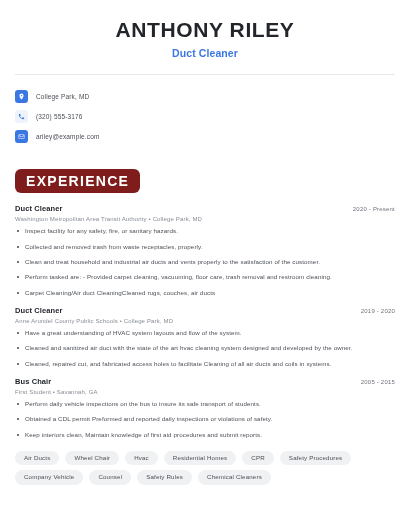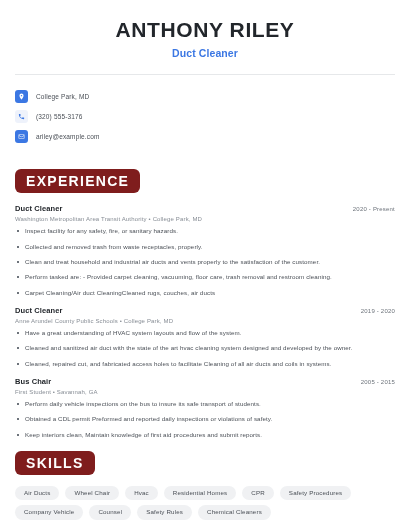--- a/index.html
+++ b/index.html
@@ -252,21 +252,20 @@
           <li>Perform daily vehicle inspections on the bus to insure its safe transport of students.</li>
           <li>Obtained a CDL permit Preformed and reported daily inspections or violations of safety.</li>
           <li>Keep interiors clean, Maintain knowledge of first aid procedures and submit reports.</li>
         </ul>
       </div>
 
     </div>
   </div>
 
   <div class="section" style="margin-top:12px;">
-    <span class="section-badge">SKILLS</span>
 
     <div class="skills-wrap">
       <div class="skills-list">
         <span class="skill-pill">Air Ducts</span>
         <span class="skill-pill">Wheel Chair</span>
         <span class="skill-pill">Hvac</span>
         <span class="skill-pill">Residential Homes</span>
         <span class="skill-pill">CPR</span>
         <span class="skill-pill">Safety Procedures</span>
         <span class="skill-pill">Company Vehicle</span>

